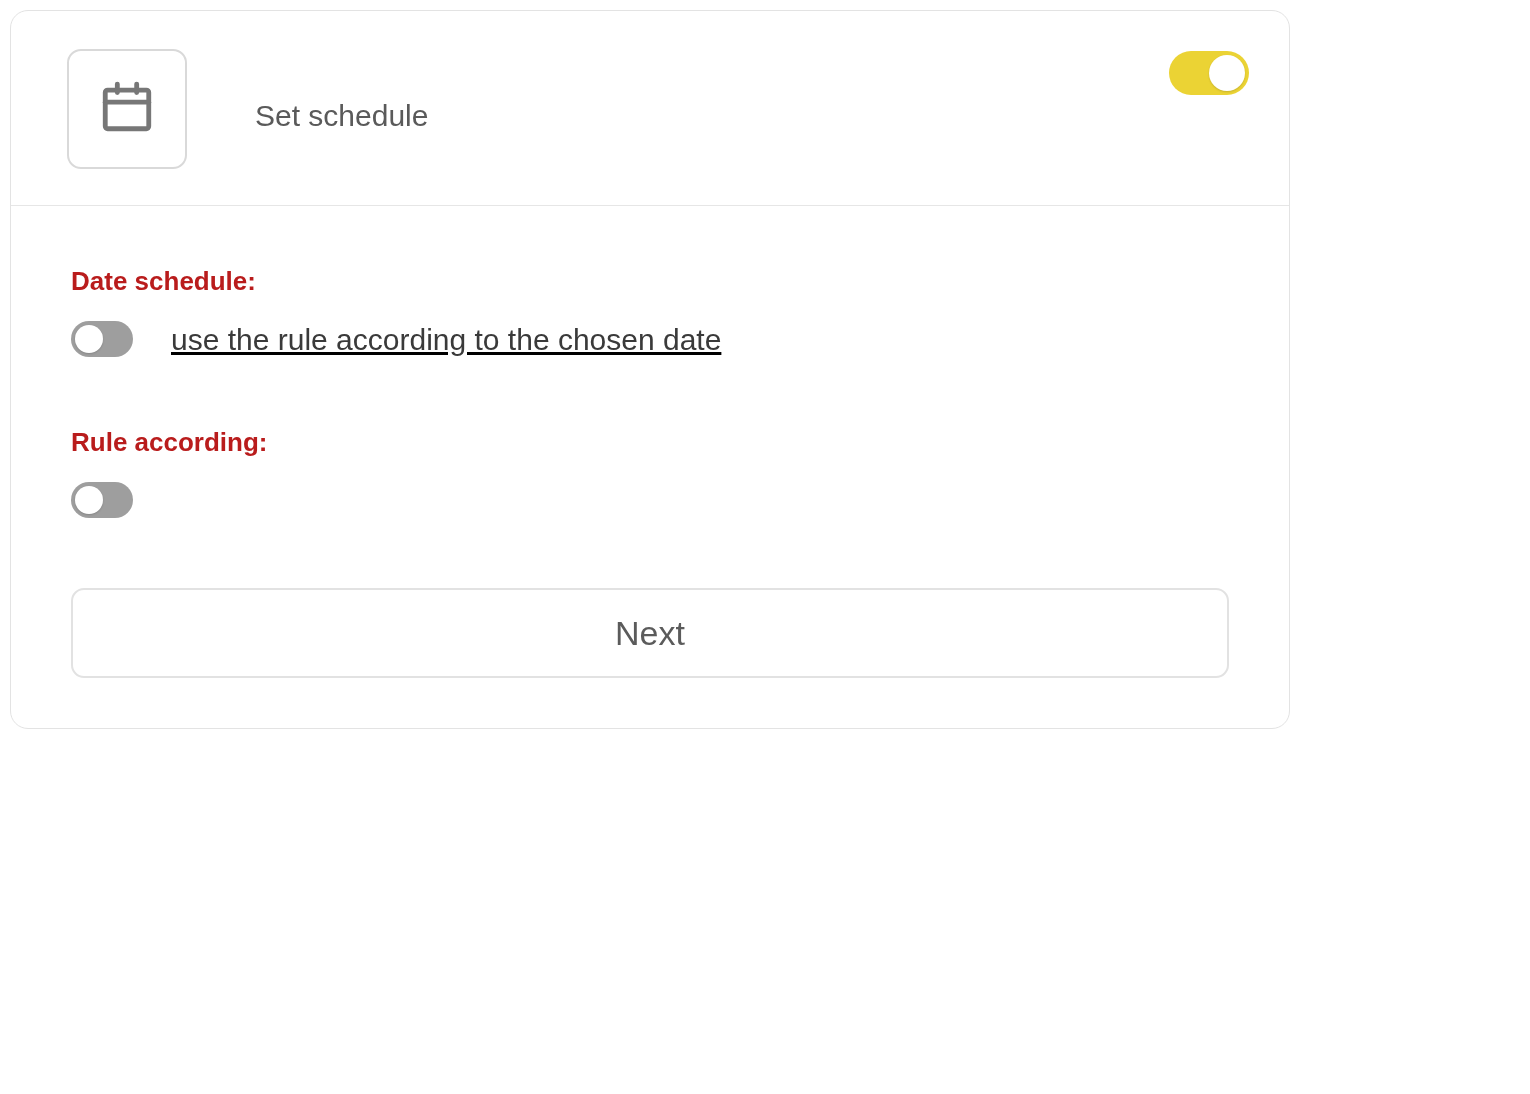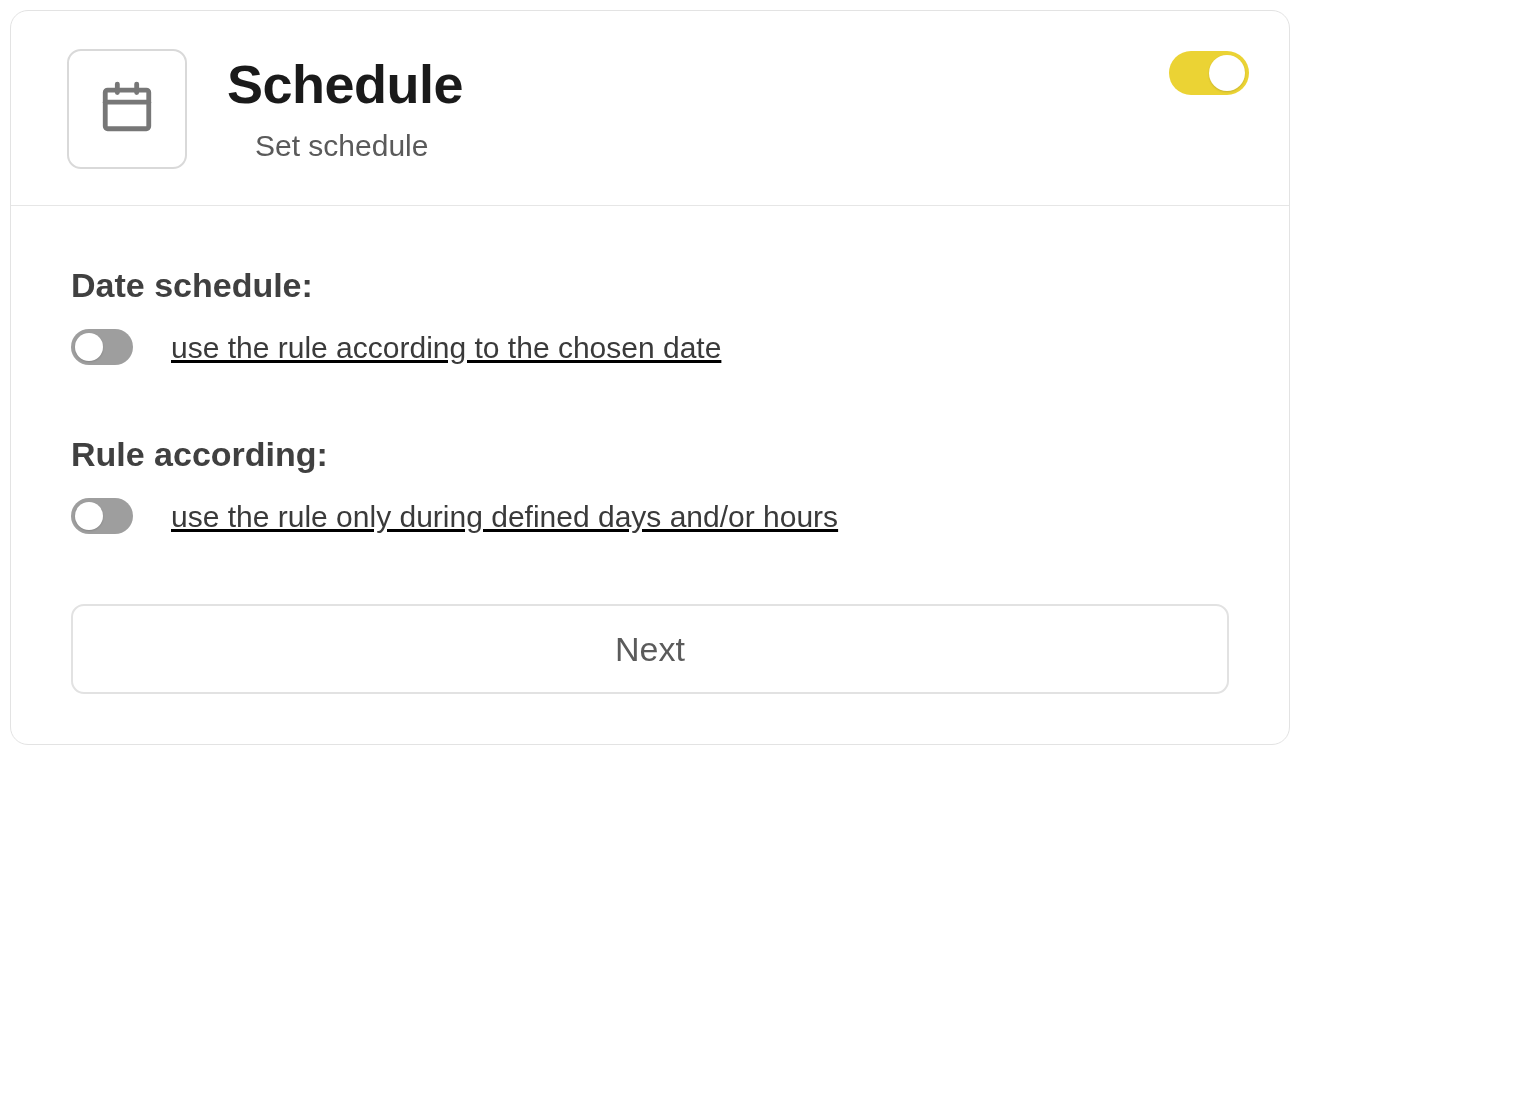--- a/index.html
+++ b/index.html
@@ -106,23 +106,23 @@
     .toggle-sm.off .track { background: #9e9e9e; }
     .toggle-sm.off .knob  { left: 4px; }
 
     .card-body {
       padding: 60px 60px 50px 60px;
     }
     .section {
       margin-bottom: 70px;
     }
     .section-title {
-      font-size: 34px;
+      font-size: 26px;
       font-weight: 700;
-      color: #404040;
+      color: #b91c1c;
       margin-bottom: 24px;
     }
     .option-row {
       display: flex;
       align-items: flex-end;
       gap: 38px;
       text-decoration: underline;
     }
     .option-label {
       font-size: 30px;
@@ -154,21 +154,20 @@
       <span>
         <svg viewBox="0 0 24 24" fill="none" stroke="#777" stroke-width="2" stroke-linecap="round" stroke-linejoin="round">
           <rect x="3" y="5" width="18" height="16" rx="1"></rect>
           <line x1="3" y1="10" x2="21" y2="10"></line>
           <line x1="8" y1="2.5" x2="8" y2="6"></line>
           <line x1="16" y1="2.5" x2="16" y2="6"></line>
         </svg>
       </span>
     </div>
     <div class="header-text">
-      <div class="header-title">Schedule</div>
       <div class="header-subtitle">Set schedule</div>
     </div>
     <div class="main-toggle">
       <div class="toggle toggle-lg on">
         <div class="track"></div>
         <div class="knob"></div>
       </div>
     </div>
   </div>
 
@@ -185,21 +184,20 @@
       </div>
     </div>
 
     <div class="section">
       <div class="section-title">Rule according:</div>
       <div class="option-row">
         <div class="toggle toggle-sm off">
           <div class="track"></div>
           <div class="knob"></div>
         </div>
-        <div class="option-label">use the rule only during defined days and/or hours</div>
       </div>
     </div>
 
     <button class="next-btn">
       <span>Next</span>
     </button>
 
   </div>
 
 </div>

